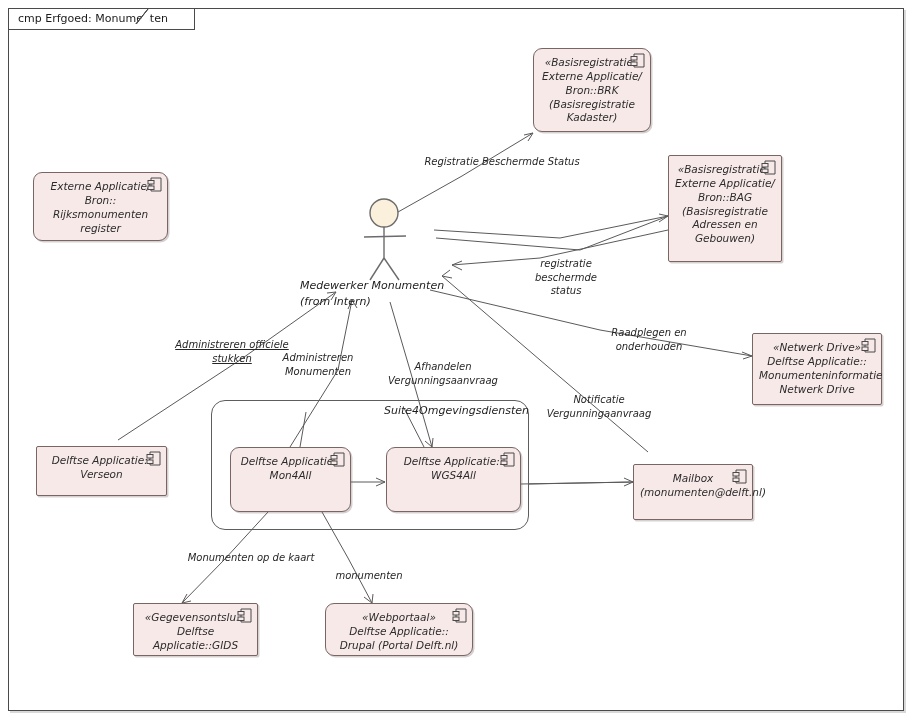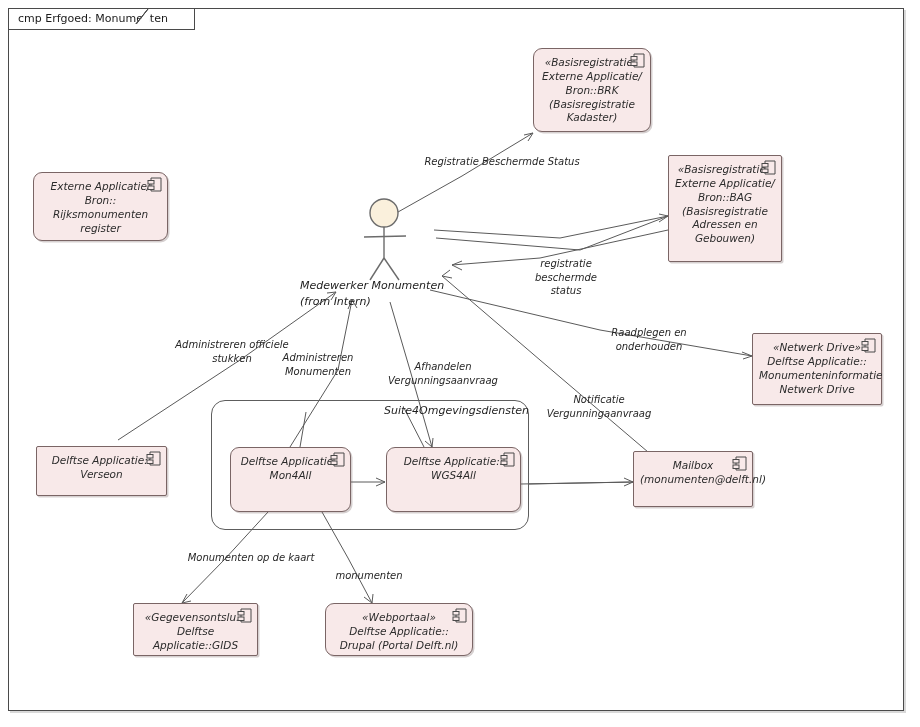--- a/index.html
+++ b/index.html
@@ -223,21 +223,21 @@
 WGS4All</span>
     <span class="comp-icon">
       <svg width="15" height="16" viewBox="0 0 15 16">
         <path d="M4,1 L14,1 L14,14 L4,14 Z" fill="#f8e9e9" stroke="#4a4a4a" stroke-width="1"></path>
         <rect x="1" y="3.5" width="6" height="3.5" fill="#f8e9e9" stroke="#4a4a4a" stroke-width="1"></rect>
         <rect x="1" y="9" width="6" height="3.5" fill="#f8e9e9" stroke="#4a4a4a" stroke-width="1"></rect>
       </svg>
     </span>
   </div>
 
-  <div class="node sq" style="left:633px;top:451px;width:120px;height:56px;">
+  <div class="node sq" style="left:633px;top:464px;width:120px;height:56px;">
     <span class="txt">Mailbox
 (monumenten@delft.nl)</span>
     <span class="comp-icon">
       <svg width="15" height="16" viewBox="0 0 15 16">
         <path d="M4,1 L14,1 L14,14 L4,14 Z" fill="#f8e9e9" stroke="#4a4a4a" stroke-width="1"></path>
         <rect x="1" y="3.5" width="6" height="3.5" fill="#f8e9e9" stroke="#4a4a4a" stroke-width="1"></rect>
         <rect x="1" y="9" width="6" height="3.5" fill="#f8e9e9" stroke="#4a4a4a" stroke-width="1"></rect>
       </svg>
     </span>
   </div>
@@ -279,21 +279,21 @@
 
   <div class="elabel" style="left:412px;top:155px;width:180px;">Registratie Beschermde Status</div>
 
   <div class="elabel" style="left:521px;top:213px;width:90px;margin-top:44px;">registratie
 beschermde
 status</div>
 
   <div class="elabel" style="left:597px;top:326px;width:104px;">Raadplegen en
 onderhouden</div>
 
-  <div class="elabel" style="left:152px;top:338px;width:160px;">Administreren officiele
+  <div class="elabel" style="left:152px;top:338px;width:160px;text-decoration:underline;">Administreren officiele
 stukken</div>
 
   <div class="elabel" style="left:265px;top:351px;width:106px;">Administreren
 Monumenten</div>
 
   <div class="elabel" style="left:382px;top:360px;width:122px;">Afhandelen
 Vergunningsaanvraag</div>
 
   <div class="elabel" style="left:527px;top:393px;width:144px;">Notificatie
 Vergunningaanvraag</div>

